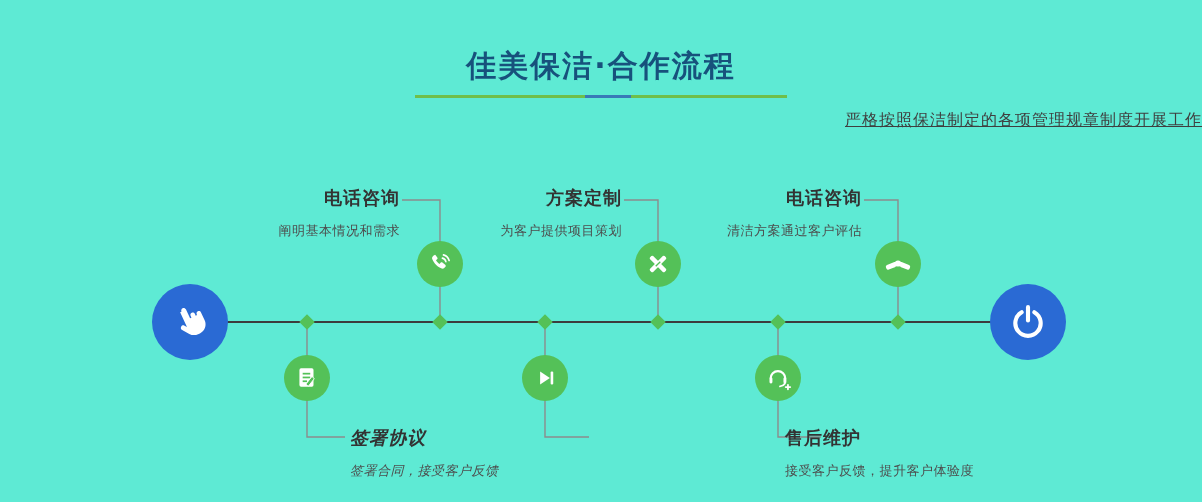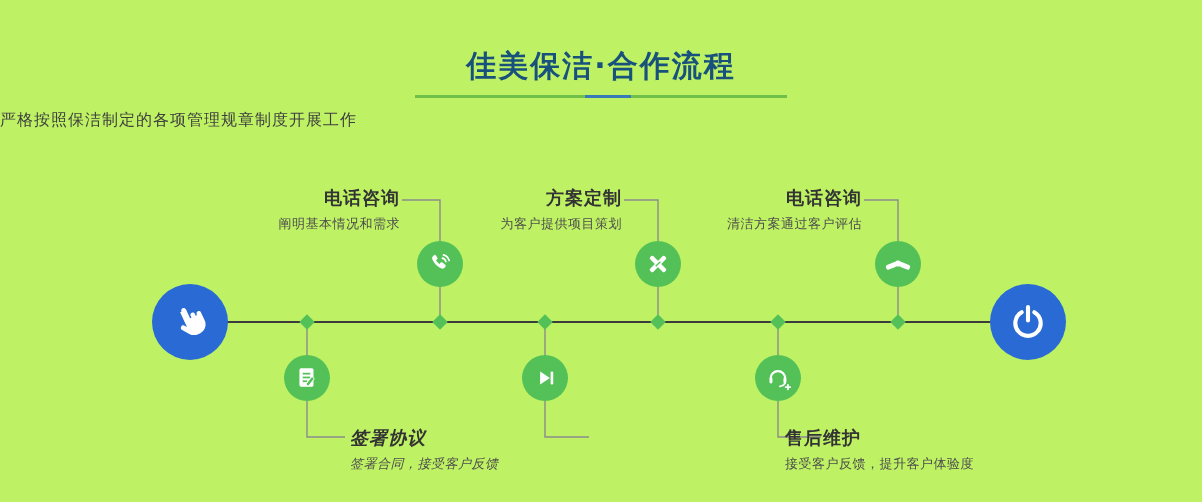--- a/index.html
+++ b/index.html
@@ -1,34 +1,34 @@
 <!DOCTYPE html>
 <html><head>
 <meta charset="utf-8">
 <style>
   html,body { margin:0; padding:0; background:#ffffff; }
   body { font-family:"DejaVu Sans","Liberation Sans",sans-serif; }
-  .canvas { position:relative; width:1202px; height:502px; background:#bef264; overflow:hidden; }
+  .canvas { position:relative; width:1202px; height:502px; background:#5eead4; overflow:hidden; }
 
   
   .title {
     position:absolute; top:46px; left:0; width:100%;
     text-align:center; font-size:30px; font-weight:bold;
     color:#17517c; letter-spacing:2px;
   }
   .divider {
     position:absolute; top:95px; left:50%; transform:translateX(-50%);
     width:372px; height:3px; display:flex;
   }
   .divider .seg-green-l { width:170px; height:100%; background:#6fbf4a; }
   .divider .seg-blue    { width:46px;  height:100%; background:#3879b8; }
   .divider .seg-green-r { width:156px; height:100%; background:#6fbf4a; }
   .subtitle {
     position:absolute; top:110px; left:0; width:100%;
-    text-align:left; font-size:16px; color:#3f3f3f; letter-spacing:1px;
+    text-align:right; font-size:16px; color:#3f3f3f; letter-spacing:1px;text-decoration:underline;
   }
 
   
   .lines { position:absolute; left:0; top:0; width:1202px; height:502px; }
 
   
   .big-circle {
     position:absolute; width:76px; height:76px; border-radius:50%;
     background:#2a6ad4; display:flex; align-items:center; justify-content:center;
   }
@@ -43,21 +43,21 @@
   .n-phone     { left:417px; top:241px; }
   .n-tools     { left:635px; top:241px; }
   .n-handshake { left:875px; top:241px; }
   .n-contract  { left:284px; top:355px; }
   .n-play      { left:522px; top:355px; }
   .n-headset   { left:755px; top:355px; }
 
   
   .step { position:absolute; }
   .step .t { font-size:18px; font-weight:bold; color:#333333; letter-spacing:1px; line-height:20px; }
-  .step .d { margin-top:7px; font-size:13px; color:#4d4d4d; letter-spacing:0.5px; }
+  .step .d { margin-top:14px; font-size:13px; color:#4d4d4d; letter-spacing:0.5px; }
   .step-top { top:188px; text-align:right; }
   .st1 { right:802px; } .st2 { right:580px; } .st3 { right:340px; }
   .step-bottom { top:428px; text-align:left; }
   .sb1 { left:350px;font-style:italic; } .sb2 { left:593px; } .sb3 { left:785px; }
 </style>
 </head>
 <body>
 
 <div class="canvas">
 

